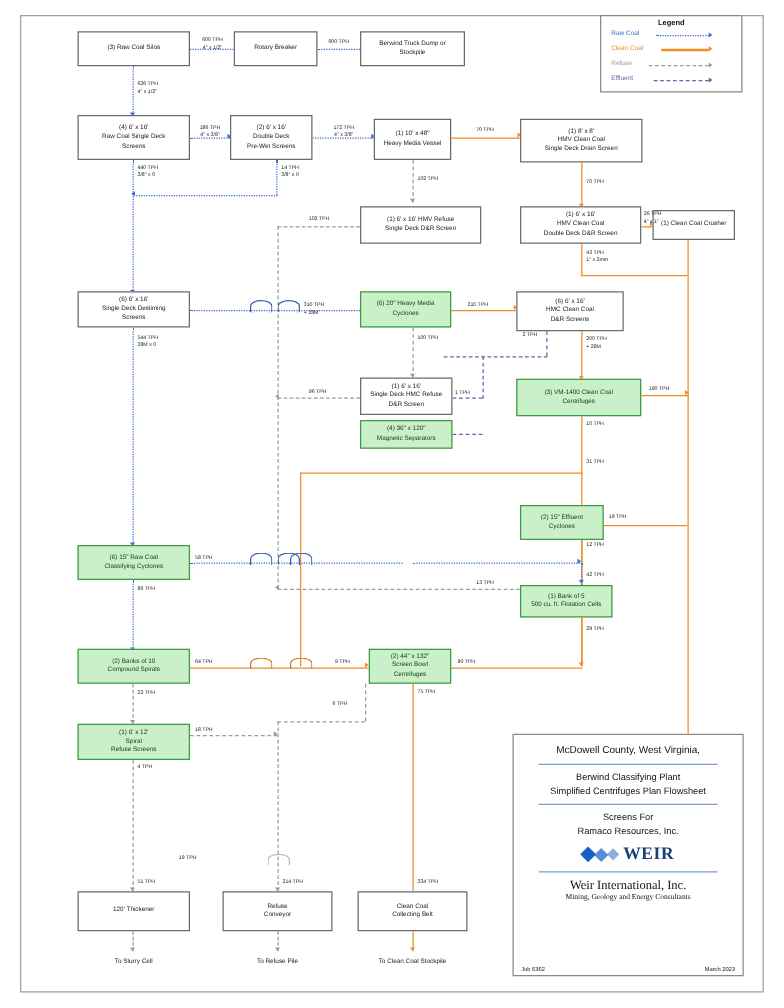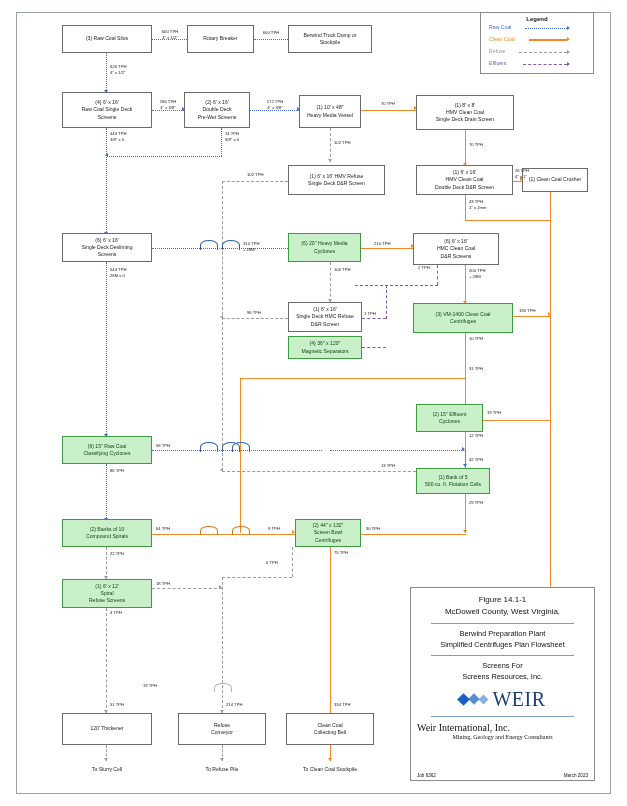--- a/index.html
+++ b/index.html
@@ -60,22 +60,22 @@
   #titleblock{position:absolute;left:410px;top:587px;width:185px;height:194px;border:1px solid #8a8a8a;background:#fff;box-sizing:border-box;padding:6px 6px 2px 6px;}
   #titleblock .t1{text-align:center;font-size:8px;line-height:1.5;color:#111;}
   #titleblock .rule{height:1px;background:#7e9cc4;margin:5px 14px;}
   #titleblock .t2{text-align:center;font-size:7.4px;line-height:1.45;color:#111;}
   #titleblock .t3{text-align:center;font-size:7.4px;line-height:1.45;color:#111;}
   .logo{display:flex;align-items:center;justify-content:center;gap:2px;margin-top:5px;}
   .dia{width:9px;height:9px;background:#1a5fc4;transform:rotate(45deg);}
   .dia.s1{opacity:1;}
   .dia.s2{opacity:.72;width:8px;height:8px;}
   .dia.s3{opacity:.5;width:7px;height:7px;}
-  .weir{font-family:"Liberation Serif",serif;font-size:20px;color:#1a3f7a;letter-spacing:.5px;margin-left:3px;}
-  .co{text-align:left;font-family:"Liberation Serif",serif;font-size:10px;color:#111;margin-top:2px;}
+  .weir{font-family:"Liberation Serif",serif;font-size:14px;color:#1a3f7a;letter-spacing:.5px;margin-left:3px;font-weight:bold;}
+  .co{text-align:center;font-family:"Liberation Serif",serif;font-size:10px;color:#111;margin-top:2px;}
   .sub{text-align:center;font-family:"Liberation Serif",serif;font-size:6px;color:#111;margin-top:1px;}
   .foot{position:absolute;left:6px;right:6px;bottom:2px;display:flex;justify-content:space-between;font-size:4.6px;color:#111;}
 </style>
 </head>
 <body>
 
 <div id="page">
 <div id="frame"></div>
 
 <div id="legend">
@@ -402,28 +402,27 @@
 <div class="lbl" style="left:334px;top:550px;">75 TPH</div>
 <div class="lbl" style="left:266px;top:560px;">6 TPH</div>
 <div class="lbl" style="left:156px;top:581px;">18 TPH</div>
 <div class="lbl" style="left:110px;top:610px;">4 TPH</div>
 <div class="lbl" style="left:143px;top:683px;">19 TPH</div>
 <div class="lbl" style="left:110px;top:702px;">51 TPH</div>
 <div class="lbl" style="left:226px;top:702px;">214 TPH</div>
 <div class="lbl" style="left:334px;top:702px;">334 TPH</div>
 
 <div id="titleblock">
-  <div class="t1">Figure 14.1-1</div>
   <div class="t1">McDowell County, West Virginia,</div>
   <div class="rule"></div>
-  <div class="t2">Berwind Preparation Plant</div>
+  <div class="t2">Berwind Classifying Plant</div>
   <div class="t2">Simplified Centrifuges Plan Flowsheet</div>
   <div class="rule"></div>
   <div class="t3">Screens For</div>
-  <div class="t3">Screens Resources, Inc.</div>
+  <div class="t3">Ramaco Resources, Inc.</div>
   <div class="logo">
     <span class="dia s1"></span>
     <span class="dia s2"></span>
     <span class="dia s3"></span>
     <span class="weir">WEIR</span>
   </div>
   <div class="rule"></div>
   <div class="co">Weir International, Inc.</div>
   <div class="sub">Mining, Geology and Energy Consultants</div>
   <div class="foot">

